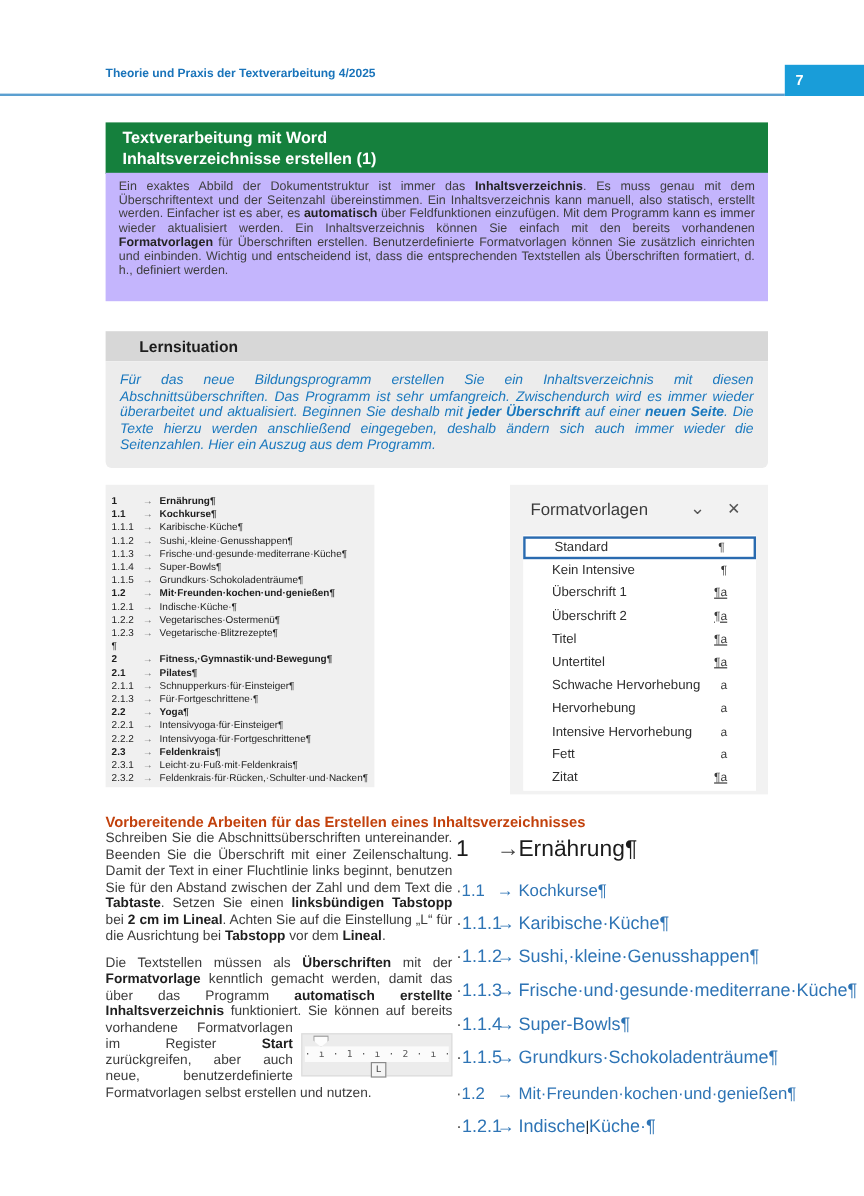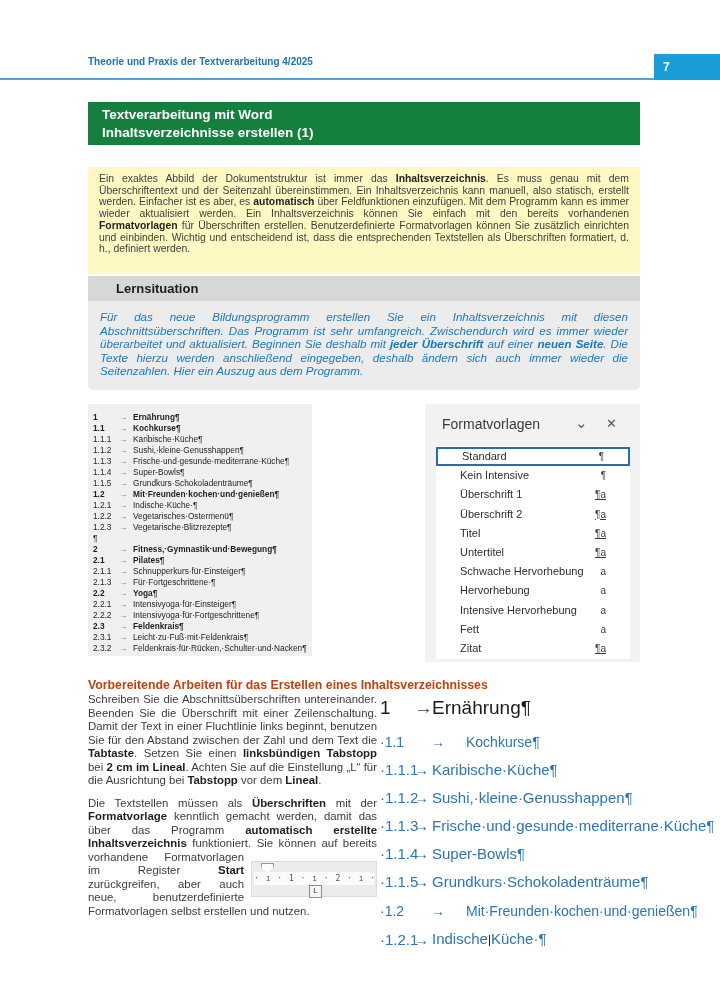--- a/index.html
+++ b/index.html
@@ -11,21 +11,21 @@
   .header-rule{position:absolute;left:0;top:78px;width:654px;height:2px;background:#5b9fd0;}
   .page-tab{position:absolute;left:654px;top:54px;width:66px;height:26px;background:#199dd9;
             color:#fff;font-size:12px;font-weight:bold;box-sizing:border-box;padding:6px 0 0 9px;}
 
   
   .title-box{position:absolute;left:88px;top:102px;width:552px;height:43px;background:#15803d;
              color:#fff;font-weight:bold;font-size:13.5px;line-height:18px;
              box-sizing:border-box;padding:4px 0 0 14px;}
 
   
-  .intro{position:absolute;left:88px;top:167px;width:552px;height:107px;background:#fef9c3;
+  .intro{position:absolute;left:88px;top:144px;width:552px;height:107px;background:#c4b5fd;
          color:#3e3e3e;font-size:10.4px;line-height:11.7px;box-sizing:border-box;
          padding:6px 11px;text-align:justify;}
   .intro b{color:#242424;}
 
   
   .lern-head{position:absolute;left:88px;top:276px;width:552px;height:25px;background:#d7d7d7;
              color:#1d1d1d;font-weight:bold;font-size:13px;line-height:25px;
              box-sizing:border-box;padding-left:28px;}
   .lern-body{position:absolute;left:88px;top:301px;width:552px;height:89px;background:#ececec;
              color:#1a78be;font-style:italic;font-size:11.6px;line-height:13.5px;
@@ -69,21 +69,21 @@
   .tab-marker{position:absolute;left:57px;top:23px;width:11px;height:11px;border:1px solid #8a8a8a;
               background:#f5f5f5;font-size:8px;line-height:10px;text-align:center;color:#444;}
 
   
   .preview{position:absolute;left:380px;top:697px;width:340px;}
   .pv-item{display:flex;align-items:baseline;white-space:nowrap;}
   .pv-item .numcol{flex:none;width:34px;}
   .pv-item .tab-arrow{flex:none;width:18px;color:inherit;}
   .pv-h1{font-size:19px;line-height:21px;color:#1b1b1b;margin-bottom:16px;}
   .pv-h1 .tab-arrow{color:#444;}
-  .pv-h2{font-size:14px;line-height:16px;color:#2e74b5;margin-bottom:13px;gap:17px;}
+  .pv-h2{font-size:14px;line-height:16px;color:#2e74b5;margin-bottom:13px;}
   .pv-h3{font-size:15px;line-height:13px;color:#2e74b5;margin-bottom:15px;align-items:flex-end;}
   .lead-dot{color:#555;}
   .text-cursor{display:inline-block;width:1px;height:11px;background:#222;vertical-align:-2px;margin:0 1px;}
 </style>
 </head>
 <body>
 
 <div class="page">
 
   <div class="journal">Theorie und Praxis der Textverarbeitung 4/2025</div>

